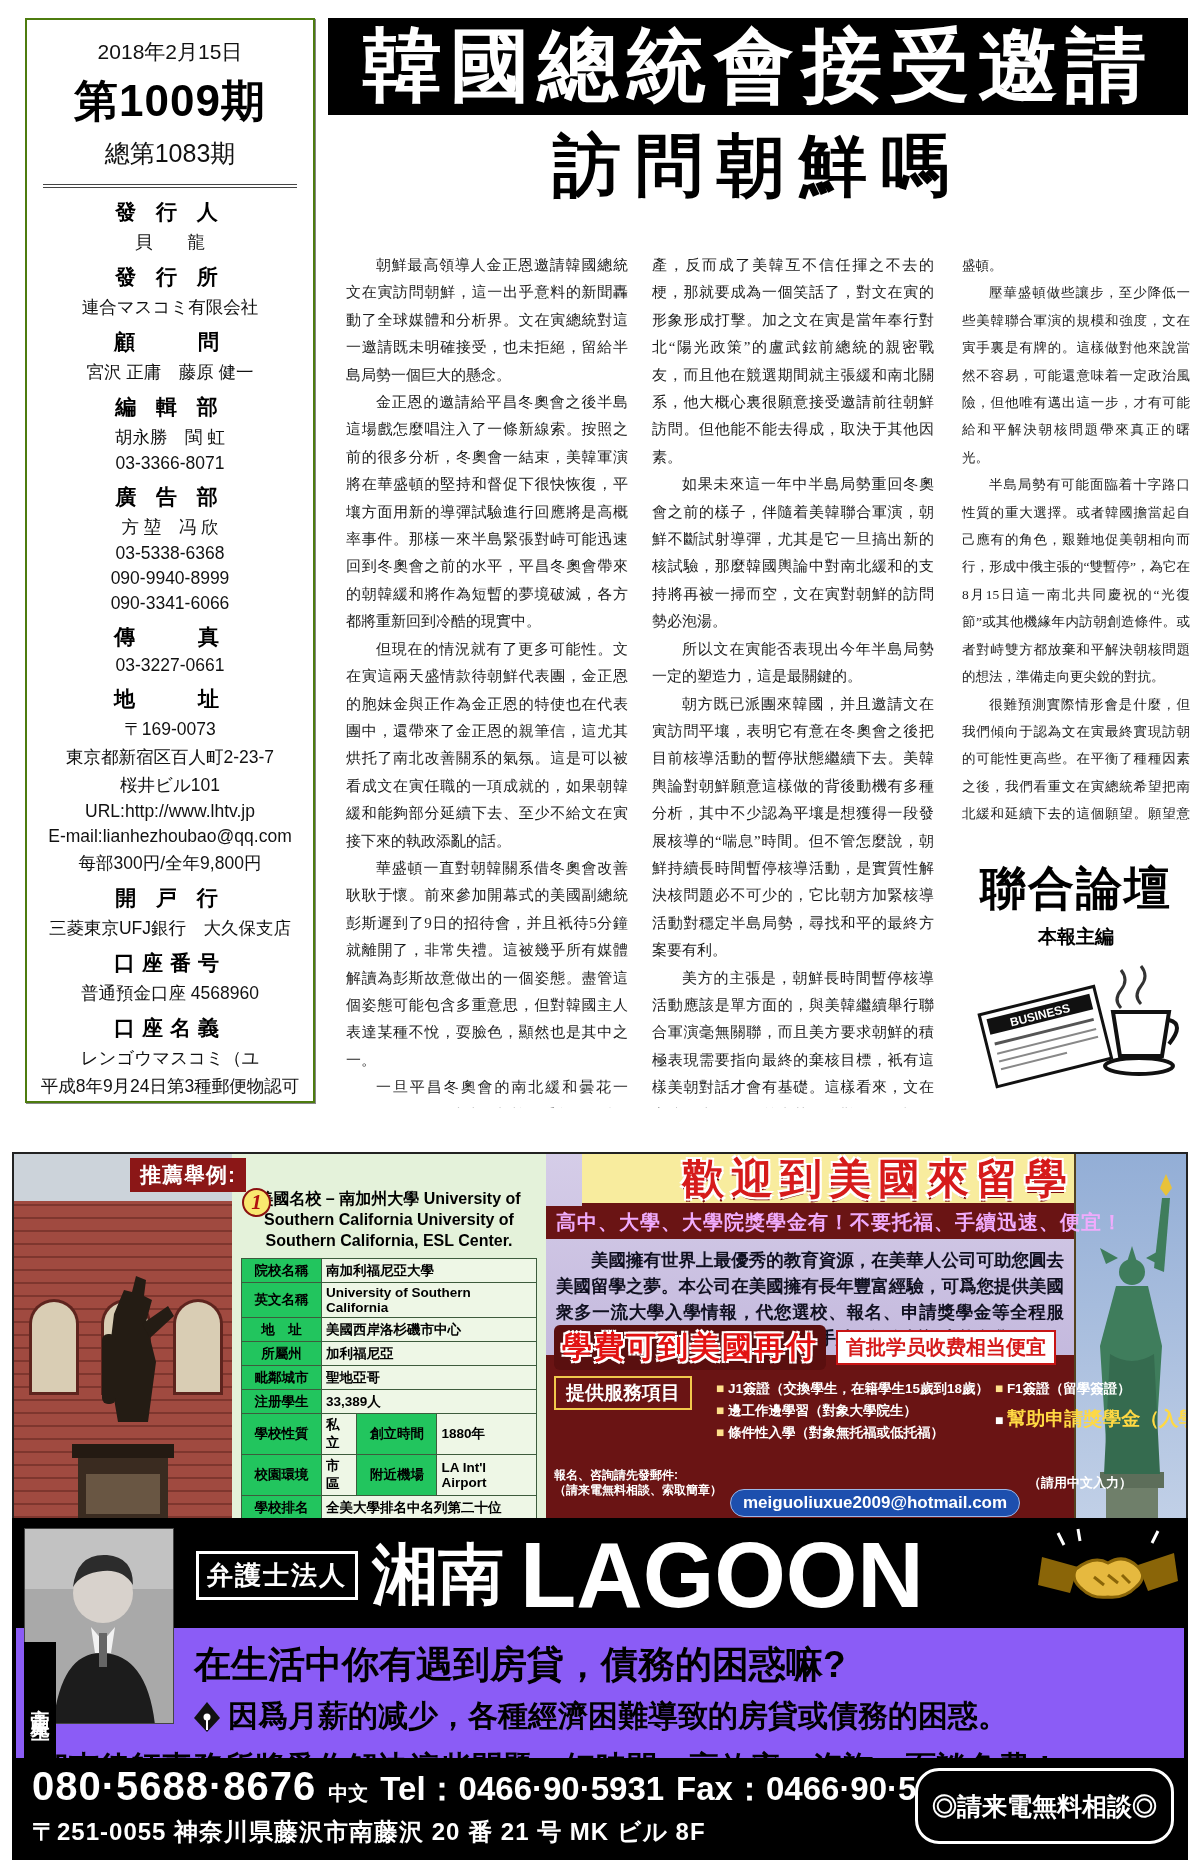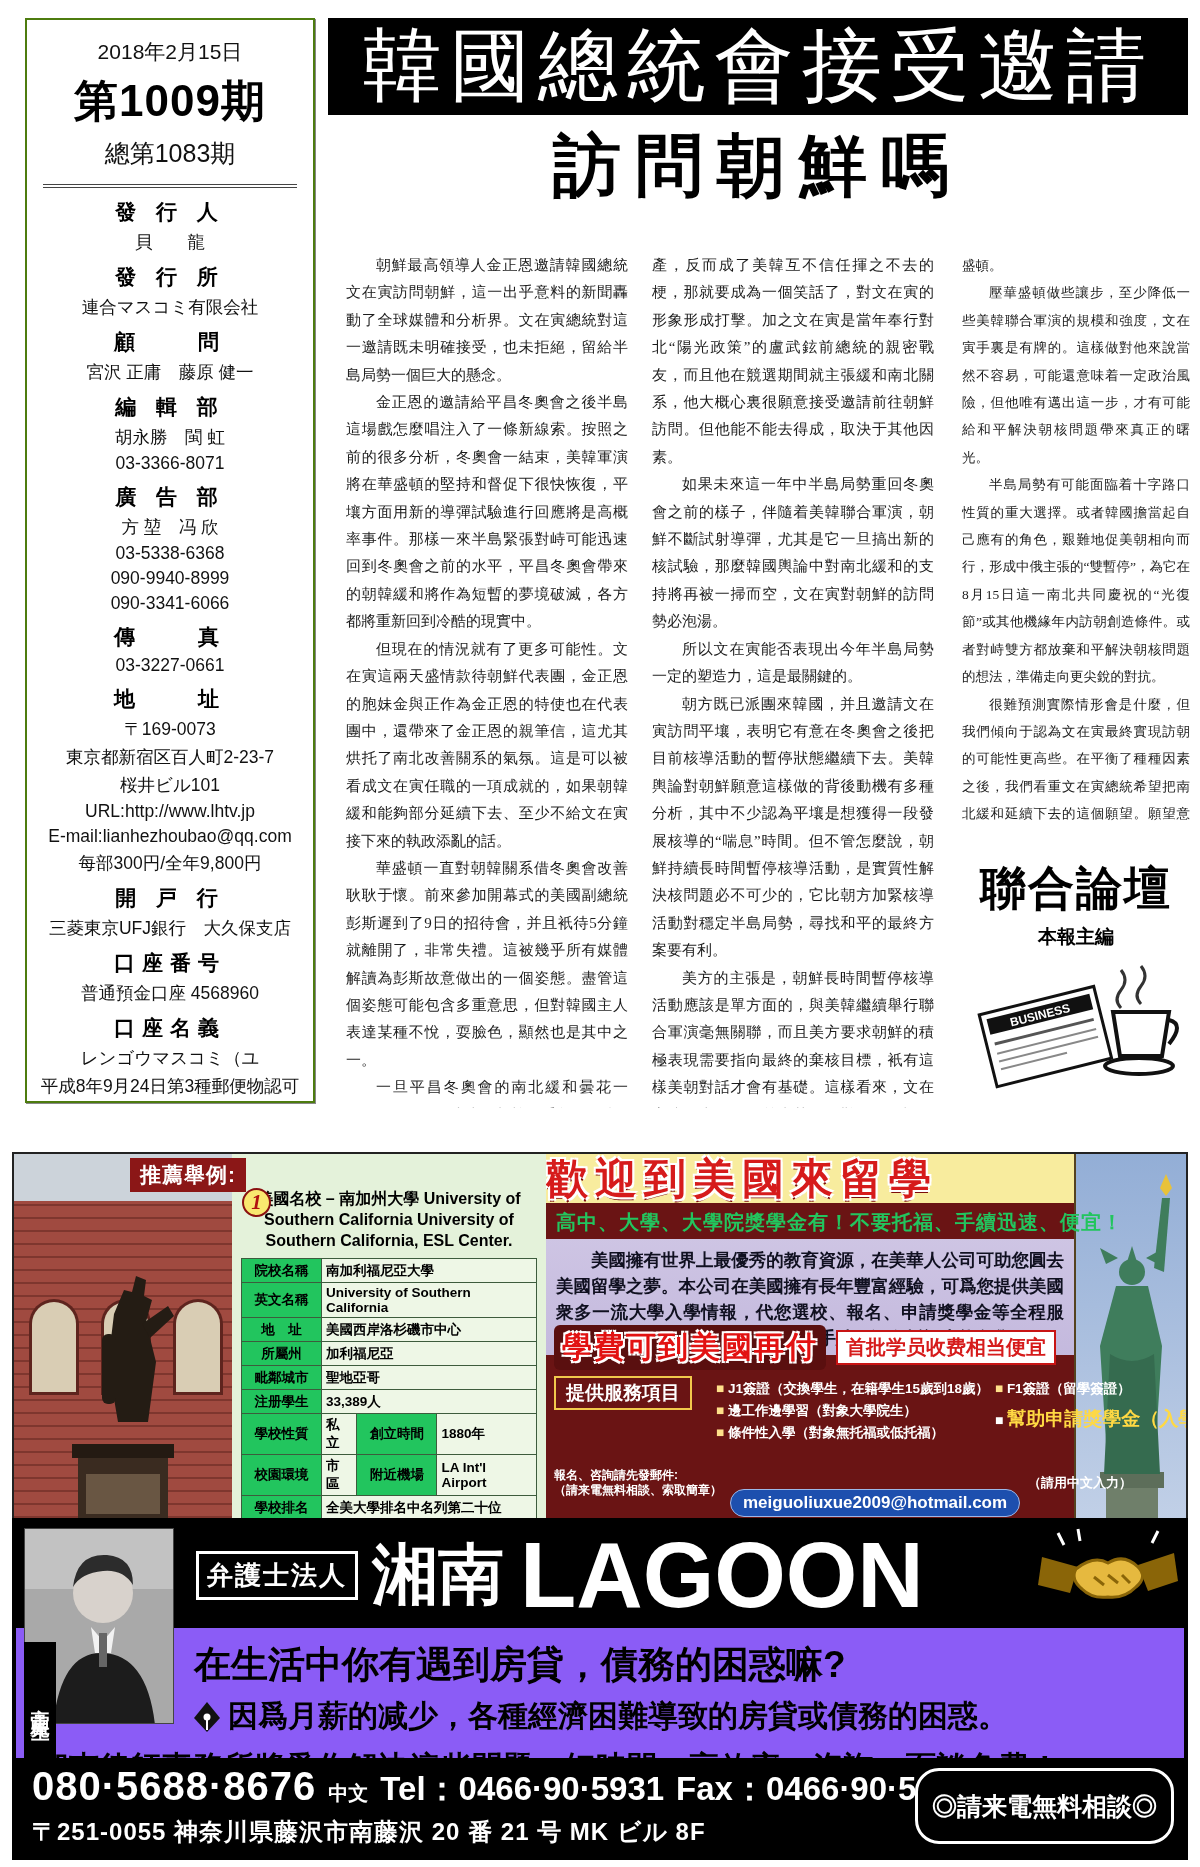--- a/index.html
+++ b/index.html
@@ -12,21 +12,21 @@
   .m-date{font-size:21px;margin-top:10px;color:#111;}
   .m-issue{font-size:44px;font-weight:900;letter-spacing:1px;margin-top:6px;color:#000;}
   .m-total{font-size:25px;margin-top:6px;color:#111;}
   .m-rule{border-top:4px double #444;margin:14px 10px 10px 10px;}
   .mlabel{font-size:21px;font-weight:900;letter-spacing:7px;margin-top:9px;color:#000;}
   .mline{font-size:17.5px;margin-top:4px;color:#111;white-space:nowrap;}
 
   
   .headline-bar{position:absolute;left:328px;top:18px;width:860px;height:97px;background:#000;
     display:flex;align-items:center;justify-content:center;}
-  .headline-bar span{color:#fff;font-size:80px;font-weight:400;letter-spacing:8px;white-space:nowrap;
+  .headline-bar span{color:#fff;font-size:80px;font-weight:700;letter-spacing:8px;white-space:nowrap;
     font-family:"Liberation Sans",sans-serif;}
   .subheadline{position:absolute;left:328px;top:120px;width:860px;height:92px;display:flex;align-items:center;
     justify-content:center;font-size:68px;font-weight:900;letter-spacing:14px;color:#000;
     font-family:"Liberation Serif",serif;}
 
   
   .article-col{position:absolute;top:252px;height:856px;overflow:hidden;text-align:justify;
     font-family:"Liberation Serif",serif;color:#1c1c1c;}
   #col0{left:346px;width:282px;}
   #col1{left:652px;width:282px;}
@@ -63,24 +63,24 @@
   td.tlab{text-align:center;width:80px;background:#22c55e;}
   td.tval{text-align:left;}
   .item2{margin-top:8px;padding-left:4px;}
   .item2-title{font-size:16.5px;font-weight:900;color:#000;display:flex;align-items:center;gap:6px;}
   .item2-desc{font-size:13.5px;color:#000;margin-top:3px;padding-left:6px;}
 
   .usc-right{flex:1;position:relative;background:linear-gradient(#d5cde8,#c3b8dd 55%,#cfc4e2);overflow:hidden;}
   .liberty{position:absolute;right:0;top:0;bottom:0;width:112px;background:linear-gradient(#93aed6,#c4d2e8);
     border-left:2px solid #55421f;}
   .usc-right .inner{position:absolute;left:0;right:112px;top:0;bottom:0;display:flex;flex-direction:column;}
-  .banner{height:52px;background:#f8ec9e;display:flex;align-items:center;justify-content:flex-start;border-bottom:3px solid #6a1414;}
+  .banner{height:52px;background:#f8ec9e;display:flex;align-items:center;justify-content:flex-end;border-bottom:3px solid #6a1414;margin-left:36px;}
   .banner span{color:#d61b1b;font-size:42px;font-weight:900;letter-spacing:7px;white-space:nowrap;
     text-shadow:-2px -2px 0 #fff,2px -2px 0 #fff,-2px 2px 0 #fff,2px 2px 0 #fff,0 3px 0 #7c0c0c;}
-  .subbanner{height:33px;background:#6a1414;color:#22c55e;font-size:20px;font-weight:900;display:flex;
+  .subbanner{height:33px;background:#6a1414;color:#f0abfc;font-size:20px;font-weight:900;display:flex;
     align-items:center;padding-left:10px;letter-spacing:1px;white-space:nowrap;}
   .ad-body{padding:8px 10px 4px 10px;font-family:"Liberation Serif",serif;font-size:17.5px;font-weight:700;
     color:#101020;line-height:26px;text-align:justify;text-indent:2em;}
   .maroon{flex:1;background:#6a1414;padding:4px 8px;color:#fff;position:relative;}
   .fee-row{display:flex;align-items:center;gap:10px;margin-top:-34px;}
   .pay-later{font-size:30px;font-weight:900;color:#e21212;letter-spacing:2px;white-space:nowrap;
     text-shadow:-2px -2px 0 #fff,2px -2px 0 #fff,-2px 2px 0 #fff,2px 2px 0 #fff;background:#5a0f0f;padding:2px 8px;border-radius:6px;}
   .cheap{background:#fff;border:2px solid #c81414;color:#d61b1b;font-size:20px;font-weight:900;padding:2px 8px;white-space:nowrap;}
   .svc-area{display:flex;gap:24px;margin-top:6px;}
   .svc-label{border:2.5px solid #f2c94c;color:#fff;font-size:19px;font-weight:900;padding:2px 10px;height:34px;

